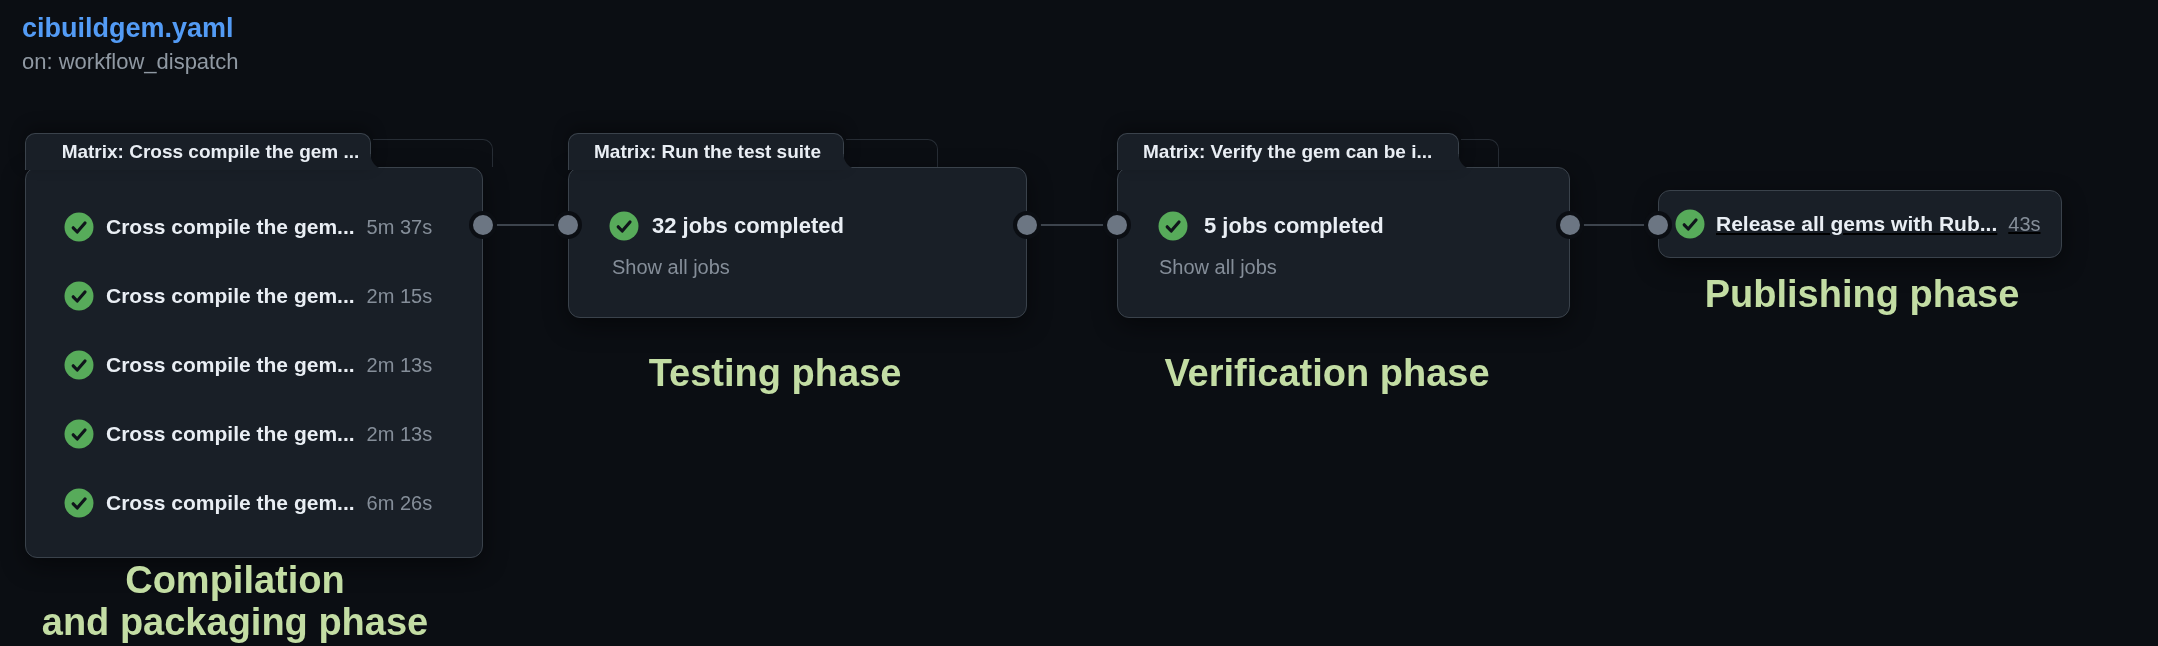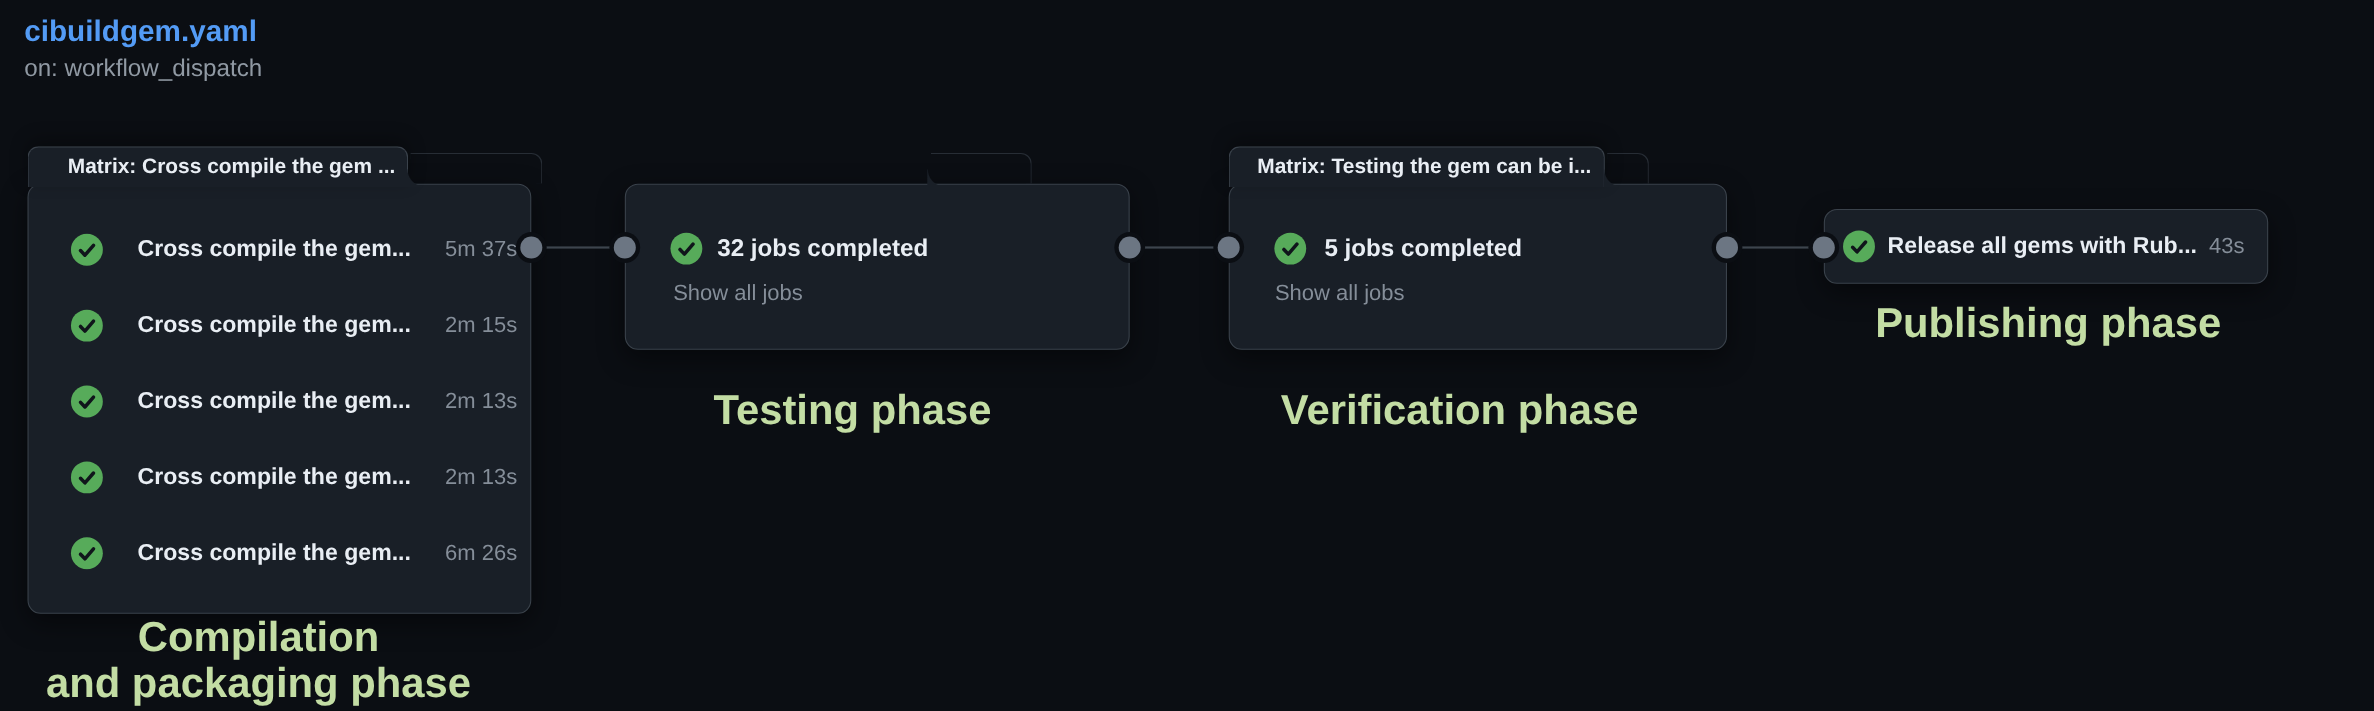--- a/index.html
+++ b/index.html
@@ -26,21 +26,21 @@
     box-shadow:0 -6px 16px rgba(0,0,0,0.3);
   }
   .tab-flare{
     position:absolute;width:16px;height:16px;z-index:3;
     background:radial-gradient(circle at 100% 0%, rgba(0,0,0,0) 15px, #191f27 16px);
   }
   .tab-ghost{
     position:absolute;border-top:1.5px solid #272d35;border-right:1.5px solid #272d35;
     border-radius:0 10px 0 0;box-sizing:border-box;z-index:1;background:transparent;
   }
-  .job-row{position:absolute;left:0;right:0;height:30px;display:flex;align-items:center;gap:31px;cursor:pointer;}
+  .job-row{position:absolute;left:0;right:0;height:30px;display:flex;align-items:center;gap:12px;cursor:pointer;}
   .job-name{font-size:21px;font-weight:700;color:#e9eef4;white-space:nowrap;}
   .job-time{font-size:20px;font-weight:400;color:#858e99;white-space:nowrap;}
   .summary-name{font-size:22px;font-weight:700;color:#e9eef4;white-space:nowrap;}
   .show-link{position:absolute;font-size:20px;color:#858e99;white-space:nowrap;cursor:pointer;}
   .check{width:30px;height:30px;flex:0 0 30px;display:inline-block;}
 
   .connector-line{position:absolute;height:2px;background:#3d444d;top:224px;z-index:4;}
   .connector-dot{
     position:absolute;width:20px;height:20px;border-radius:50%;
     background:#6c7683;top:215px;z-index:5;
@@ -103,50 +103,53 @@
       <svg class="check" viewBox="0 0 30 30">
           <circle cx="15" cy="15" r="14.5" fill="#57ab5a"></circle>
           <path d="M9.2 15.8 l4 4.2 L21 11" stroke="#10151b" stroke-width="3.2" fill="none" stroke-linecap="round" stroke-linejoin="round"></path>
         </svg>
       <span class="job-name">Cross compile the gem...</span>
       <span class="job-time">6m 26s</span>
     </div>
   </div>
 
   <div class="tab-ghost" style="left:846px;top:139px;width:92px;height:28px;"></div>
+  <div class="tab" style="left:568px;top:133px;width:276px;height:37px;">
+    <span>Matrix: Run the test suite</span>
+  </div>
   <div class="tab-flare" style="left:842.5px;top:154px;"></div>
   <div class="card" style="left:568px;top:167px;width:459px;height:151px;">
     <div class="job-row" style="top:43px;padding-left:40px;gap:13px;">
       <svg class="check" viewBox="0 0 30 30">
           <circle cx="15" cy="15" r="14.5" fill="#57ab5a"></circle>
           <path d="M9.2 15.8 l4 4.2 L21 11" stroke="#10151b" stroke-width="3.2" fill="none" stroke-linecap="round" stroke-linejoin="round"></path>
         </svg>
       <span class="summary-name">32 jobs completed</span>
     </div>
     <div class="show-link" style="left:43px;top:88px;">Show all jobs</div>
   </div>
 
   <div class="tab-ghost" style="left:1461px;top:139px;width:38px;height:28px;"></div>
   <div class="tab" style="left:1117px;top:133px;width:342px;height:37px;">
-    <span>Matrix: Testing the gem can be i...</span>
+    <span>Matrix: Verify the gem can be i...</span>
   </div>
   <div class="tab-flare" style="left:1457.5px;top:154px;"></div>
   <div class="card" style="left:1117px;top:167px;width:453px;height:151px;">
     <div class="job-row" style="top:43px;padding-left:40px;gap:16px;">
       <svg class="check" viewBox="0 0 30 30">
           <circle cx="15" cy="15" r="14.5" fill="#57ab5a"></circle>
           <path d="M9.2 15.8 l4 4.2 L21 11" stroke="#10151b" stroke-width="3.2" fill="none" stroke-linecap="round" stroke-linejoin="round"></path>
         </svg>
       <span class="summary-name">5 jobs completed</span>
     </div>
     <div class="show-link" style="left:41px;top:88px;">Show all jobs</div>
   </div>
 
   <div class="card" style="left:1658px;top:190px;width:404px;height:68px;">
-    <div class="job-row" style="top:18px;padding-left:16px;gap:11px;">
+    <div class="job-row" style="top:18px;padding-left:16px;gap:11px;text-decoration:underline;">
       <svg class="check" viewBox="0 0 30 30">
           <circle cx="15" cy="15" r="14.5" fill="#57ab5a"></circle>
           <path d="M9.2 15.8 l4 4.2 L21 11" stroke="#10151b" stroke-width="3.2" fill="none" stroke-linecap="round" stroke-linejoin="round"></path>
         </svg>
       <span class="job-name">Release all gems with Rub...</span>
       <span class="job-time">43s</span>
     </div>
   </div>
 
   <div class="connector-line" style="left:483px;width:85px;"></div>

